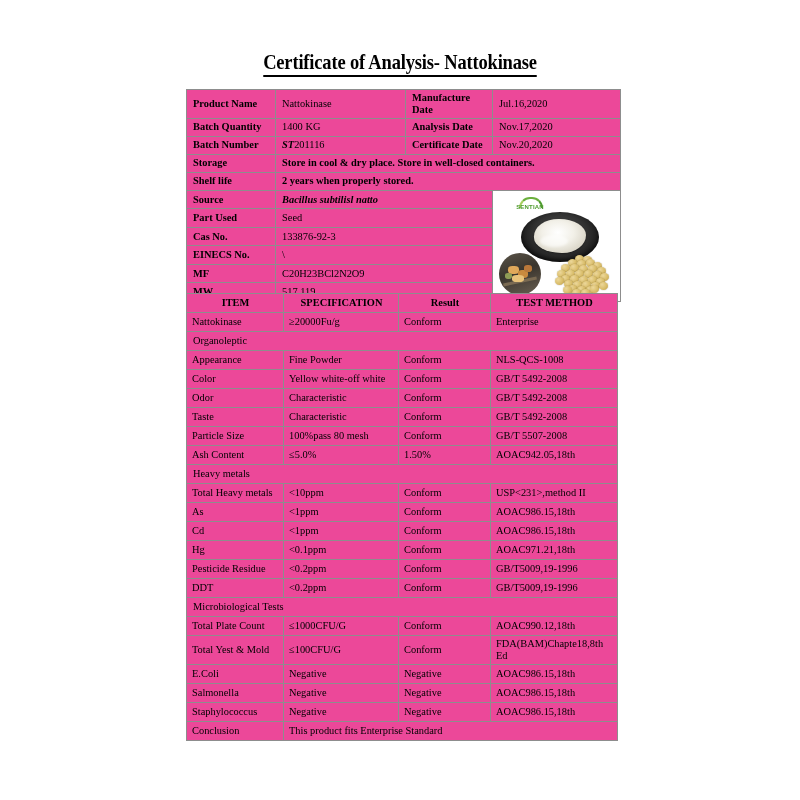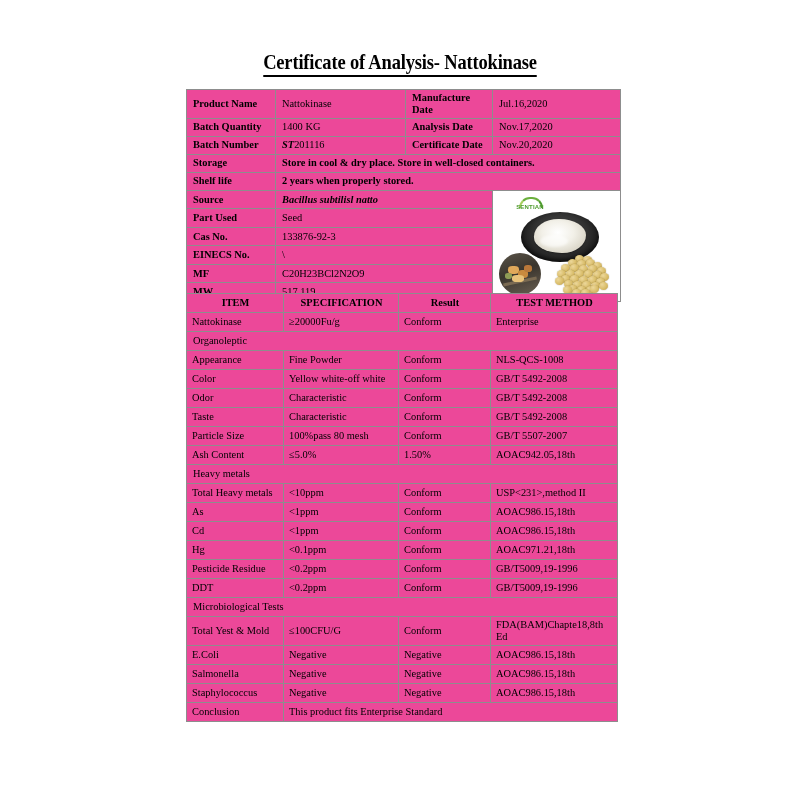--- a/index.html
+++ b/index.html
@@ -396,21 +396,21 @@
       <tr>
         <td class="cell">Taste</td>
         <td class="cell">Characteristic</td>
         <td class="cell">Conform</td>
         <td class="cell">GB/T 5492-2008</td>
       </tr>
       <tr>
         <td class="cell">Particle Size</td>
         <td class="cell">100%pass 80 mesh</td>
         <td class="cell">Conform</td>
-        <td class="cell">GB/T 5507-2007</td>
+        <td class="cell">GB/T 5507-2008</td>
       </tr>
       <tr>
         <td class="cell">Ash Content</td>
         <td class="cell">≤5.0%</td>
         <td class="cell">1.50%</td>
         <td class="cell">AOAC942.05,18th</td>
       </tr>
       <tr>
         <td class="section" colspan="4">Heavy metals</td>
       </tr>
@@ -447,20 +447,26 @@
       <tr>
         <td class="cell">DDT</td>
         <td class="cell">&lt;0.2ppm</td>
         <td class="cell">Conform</td>
         <td class="cell">GB/T5009,19-1996</td>
       </tr>
       <tr>
         <td class="section" colspan="4">Microbiological Tests</td>
       </tr>
       <tr>
+        <td class="cell">Total Plate Count</td>
+        <td class="cell">≤1000CFU/G</td>
+        <td class="cell">Conform</td>
+        <td class="cell">AOAC990.12,18th</td>
+      </tr>
+      <tr>
         <td class="cell">Total Yest &amp; Mold</td>
         <td class="cell">≤100CFU/G</td>
         <td class="cell">Conform</td>
         <td class="cell">FDA(BAM)Chapte18,8th Ed</td>
       </tr>
       <tr>
         <td class="cell">E.Coli</td>
         <td class="cell">Negative</td>
         <td class="cell">Negative</td>
         <td class="cell">AOAC986.15,18th</td>

